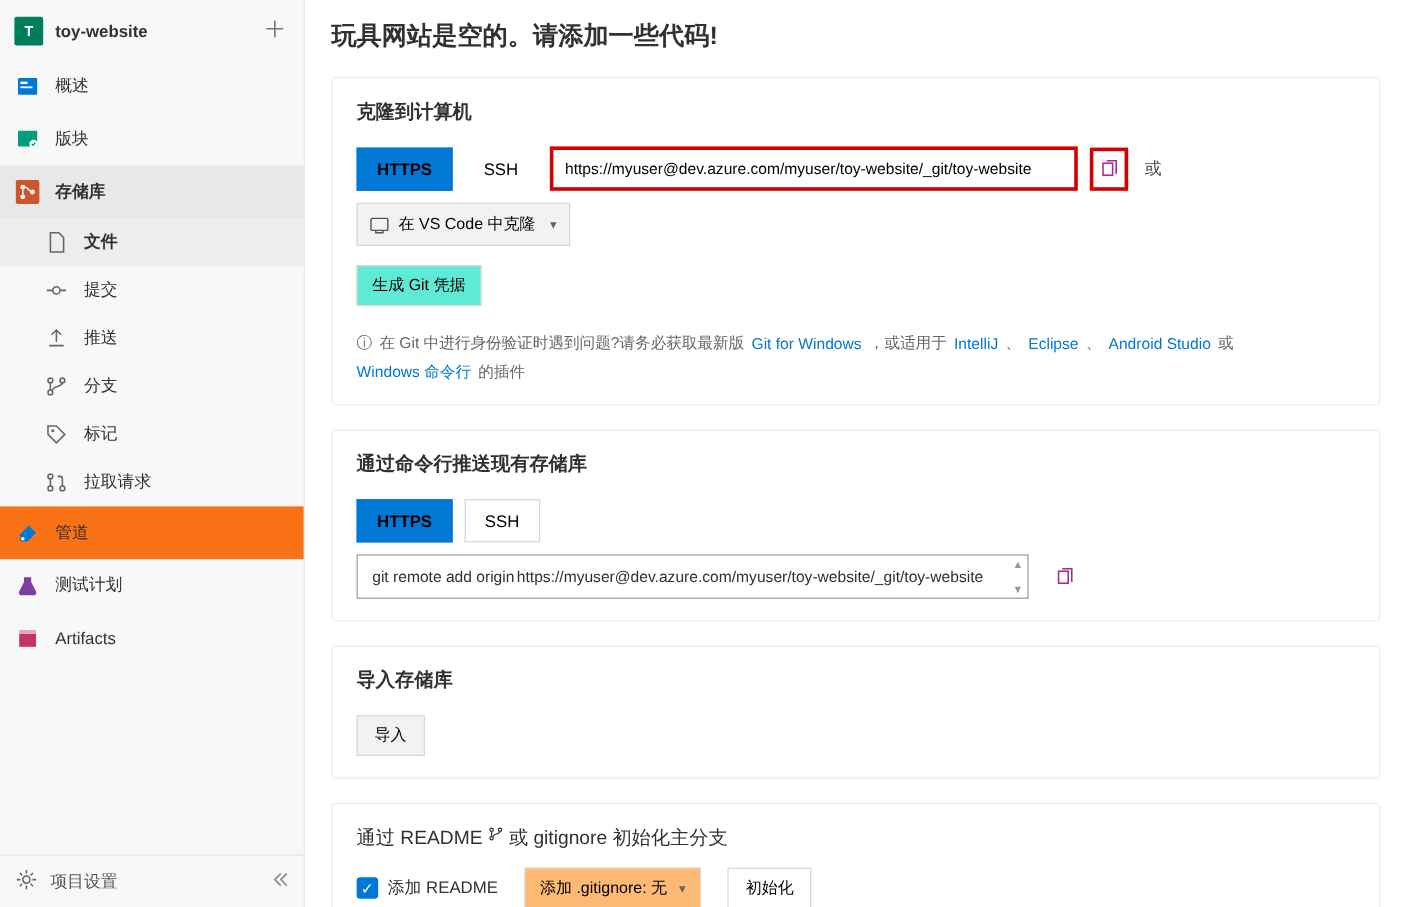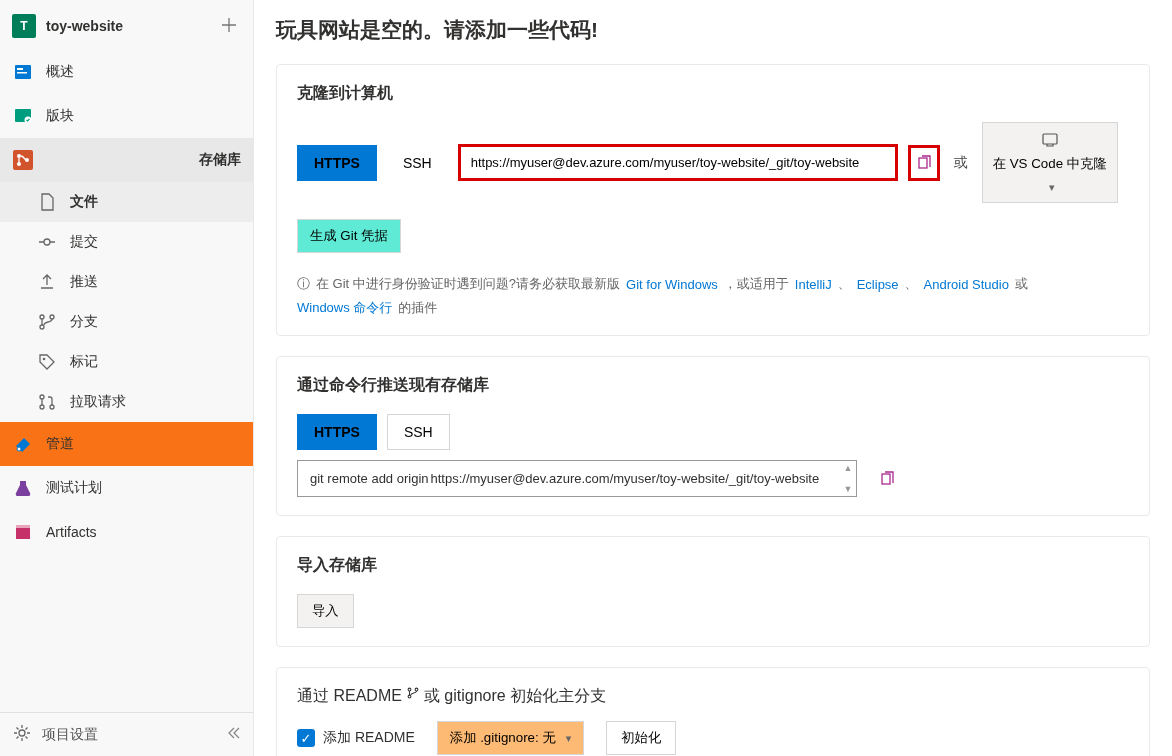--- a/index.html
+++ b/index.html
@@ -43,21 +43,21 @@
     .nav-item {
       display: flex; align-items: center;
       padding: 0 12px; height: 44px;
       gap: 12px; cursor: pointer;
       color: #323130;
     }
     .nav-item.active { background: #ededed; }
     .nav-item.highlighted { background: #f97316; }
     .nav-item .ic { width: 22px; height: 22px; display:flex;align-items:center;justify-content:center; }
     .nav-sub { padding-left: 36px; font-size: 14px; height: 40px; }
-    .nav-item.repos-hdr { background: #e8e8e8; height: 44px; justify-content: space-between; }
+    .nav-item.repos-hdr { background: #e8e8e8; height: 44px; }
     .sidebar-footer {
       border-top: 1px solid #e1e1e1;
       display: flex; align-items: center;
       padding: 10px 12px; gap: 10px;
       color: #555;
     }
     .collapse-ic { margin-left: auto; color: #888; }
 
     .main {
       flex: 1;
@@ -96,21 +96,20 @@
       display: flex; align-items: center; justify-content: center;
       border: 1px solid #d6d6d6; background:#fff; cursor:pointer;
     }
     .or-text { padding: 0 4px; color: #444; }
     .vscode-btn {
       display: flex; align-items: center; gap: 8px;
       padding: 8px 10px;
       border: 1px solid #d6d6d6;
       background: #f3f2f1;
       cursor: pointer;
-      flex-direction: column;
     }
     .chev { font-size: 11px; color:#666; margin-left:4px;}
     .sub-btn {
       padding: 7px 12px;
       border: 1px solid #d6d6d6;
       background:#5eead4;
       cursor:pointer;
       margin-top: 4px;
       text-align: center;
     }

